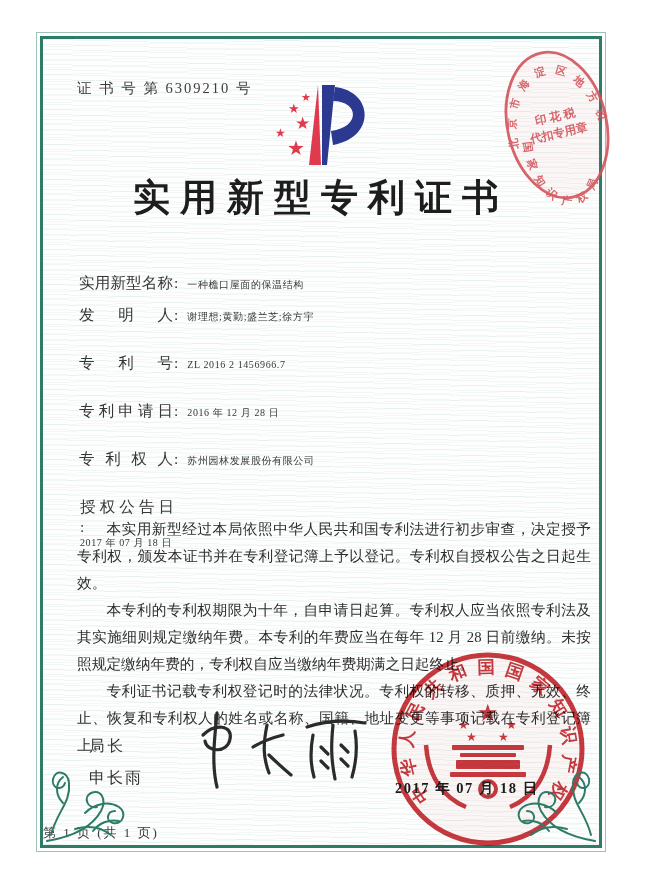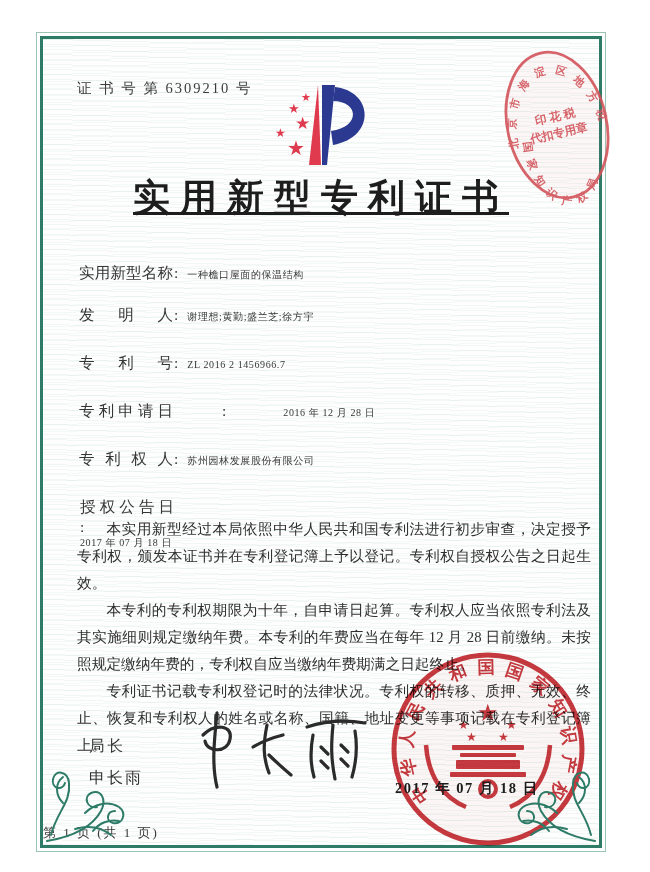--- a/index.html
+++ b/index.html
@@ -19,21 +19,21 @@
       repeating-linear-gradient(-1.5deg, rgba(70,150,120,0.05) 0px, rgba(70,150,120,0.05) 1px, transparent 1px, transparent 7px);
   }
   .layer{position:absolute;inset:0;}
   .cert-number{
     position:absolute;left:34px;top:40px;font-size:14.5px;color:#3c3c3c;letter-spacing:2px;
   }
   .logo{position:absolute;left:218px;top:40px;width:120px;height:112px;}
   .logo svg{width:100%;height:100%;}
   .cert-title{
     position:absolute;left:0;right:0;top:134px;text-align:center;
-    font-size:37px;font-weight:bold;color:#1d1d1d;letter-spacing:10px;white-space:nowrap;text-decoration:underline;
+    font-size:37px;font-weight:bold;color:#1d1d1d;letter-spacing:10px;white-space:nowrap;
   }
   .fields{position:absolute;left:36px;top:218px;right:30px;}
   .field-row{position:absolute;left:0;display:flex;align-items:baseline;color:#363636;}
   .field-label{
     display:inline-block;width:94px;font-size:15.5px;
     text-align:justify;text-align-last:justify;letter-spacing:0;
   }
   .field-colon{font-size:15.5px;margin:0 9px 0 1px;}
   .field-value{font-size:10px;letter-spacing:0.6px;white-space:nowrap;}
   .paragraphs{
@@ -80,36 +80,36 @@
         <text x="27" y="34" font-size="13" fill="#e03a4e">★</text>
         <text x="34" y="50" font-size="17" fill="#e03a4e">★</text>
         <text x="14" y="58" font-size="12" fill="#e03a4e">★</text>
         <text x="26" y="76" font-size="20" fill="#e03a4e">★</text>
       </svg>
     </div>
 
     <div class="cert-title">实用新型专利证书</div>
 
     <div class="fields">
-      <div class="field-row" style="top:6px;">
+      <div class="field-row" style="top:16px;">
         <span class="field-label">实用新型名称</span>
           <span class="field-colon">:</span>
         <span class="field-value">一种檐口屋面的保温结构</span>
       </div>
       <div class="field-row" style="top:48px;">
         <span class="field-label">发明人</span>
           <span class="field-colon">:</span>
         <span class="field-value">谢理想;黄勤;盛兰芝;徐方宇</span>
       </div>
       <div class="field-row" style="top:96px;">
         <span class="field-label">专利号</span>
           <span class="field-colon">:</span>
         <span class="field-value">ZL 2016 2 1456966.7</span>
       </div>
-      <div class="field-row" style="top:144px;gap:48px;">
+      <div class="field-row" style="top:144px;">
         <span class="field-label">专利申请日</span>
           <span class="field-colon">:</span>
         <span class="field-value">2016 年 12 月 28 日</span>
       </div>
       <div class="field-row" style="top:192px;">
         <span class="field-label">专利权人</span>
           <span class="field-colon">:</span>
         <span class="field-value">苏州园林发展股份有限公司</span>
       </div>
       <div class="field-row" style="top:240px;flex-direction:column;">

